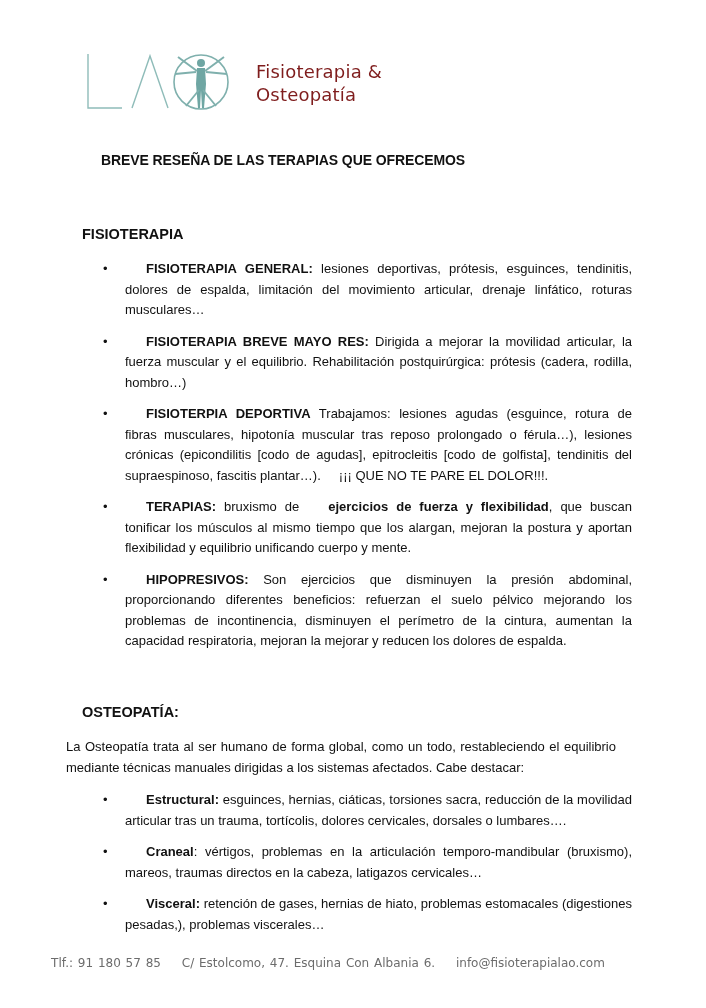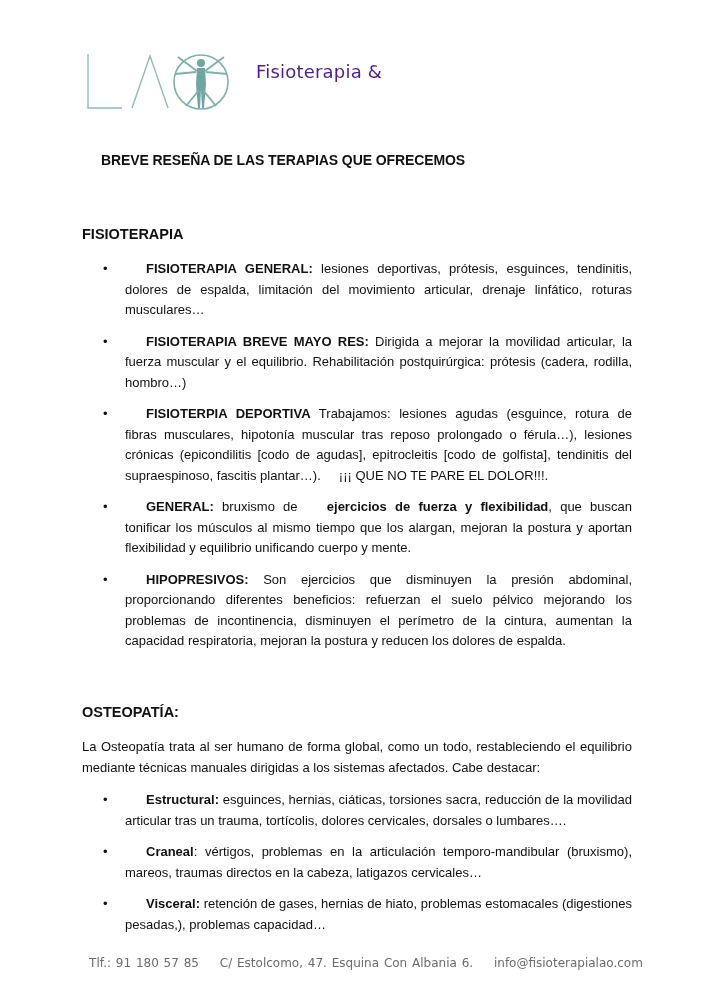--- a/index.html
+++ b/index.html
@@ -3,41 +3,41 @@
 <meta charset="utf-8">
 <style>
   html, body { margin: 0; padding: 0; background: #ffffff; }
   body {
     width: 706px; height: 1008px; position: relative; overflow: hidden;
     font-family: "Liberation Sans", sans-serif; color: #111;
   }
   .logo { position: absolute; left: 86px; top: 52px; height: 62px; width: 320px; }
   .logo svg { position: absolute; left: 0; top: 0; }
   .logo-text {
-    position: absolute; left: 170px; top: 8px; color: #4c1d95;
+    position: absolute; left: 170px; top: 8px; color: #7f1d1d;
     font-family: "DejaVu Sans", sans-serif; font-size: 18px; line-height: 23px;
     letter-spacing: 0.2px;
   }
   .doc-title {
     position: absolute; left: 0; width: 566px; top: 152px; text-align: center;
     font-weight: bold; font-size: 14px; letter-spacing: -0.1px;
   }
   .section-h {
     position: absolute; left: 82px; font-weight: bold; font-size: 14.5px;
   }
   .list { position: absolute; left: 82px; width: 550px; margin: 0; padding: 0; list-style: none; }
   .item { position: relative; padding-left: 43px; font-size: 13px; line-height: 20.5px; text-align: justify; }
   .bullet { position: absolute; left: 21px; top: 0; font-size: 13px; }
   .para {
-    position: absolute; left: 82px; width: 550px; font-size: 13px; line-height: 20.5px; text-align: justify;
+    position: absolute; left: 66px; width: 550px; font-size: 13px; line-height: 20.5px; text-align: justify;
   }
   b { font-weight: bold; margin-left: 21px; }
   .footer {
     position: absolute; left: 0; width: 656px; top: 956px; text-align: center;
-    font-family: "DejaVu Sans", sans-serif; font-size: 12px; color: #6c6c6c; word-spacing: 1px; padding-left: 38px;
+    font-family: "DejaVu Sans", sans-serif; font-size: 12px; color: #6c6c6c; word-spacing: 1px;
   }
   .footer span { margin: 0 8px; }
 </style>
 </head>
 <body>
 
 <div class="logo">
   <svg width="150" height="62" viewBox="0 0 150 62">
 
     <polyline points="2,2 2,56 36,56" fill="none" stroke="#8fbcb9" stroke-width="1.4"></polyline>
@@ -51,20 +51,21 @@
       <line x1="111" y1="19" x2="92" y2="5" stroke="#7fb0ad" stroke-width="2"></line>
       <line x1="119" y1="19" x2="138" y2="5" stroke="#7fb0ad" stroke-width="2"></line>
       <line x1="110" y1="20" x2="89" y2="22" stroke="#7fb0ad" stroke-width="2"></line>
       <line x1="120" y1="20" x2="141" y2="22" stroke="#7fb0ad" stroke-width="2"></line>
       <line x1="113" y1="38" x2="100" y2="54" stroke="#7fb0ad" stroke-width="1.8"></line>
       <line x1="117" y1="38" x2="130" y2="54" stroke="#7fb0ad" stroke-width="1.8"></line>
     </g>
   </svg>
   <div class="logo-text">
     <div>Fisioterapia &amp;</div>
+    <div>Osteopatía</div>
   </div>
 </div>
 
 <div class="doc-title">BREVE RESEÑA DE LAS TERAPIAS QUE OFRECEMOS</div>
 
 <div class="section-h" style="top:226px;">FISIOTERAPIA</div>
 
 <ul class="list" style="top:259px;">
   <li class="item">
     <span class="bullet">•</span>
@@ -73,44 +74,44 @@
   <li class="item" style="margin-top:11px;">
     <span class="bullet">•</span>
     <b>FISIOTERAPIA BREVE MAYO RES:</b><span> Dirigida a mejorar la movilidad articular, la fuerza muscular y el equilibrio. Rehabilitación postquirúrgica: prótesis (cadera, rodilla, hombro…)</span>
   </li>
   <li class="item" style="margin-top:11px;">
     <span class="bullet">•</span>
     <b>FISIOTERPIA DEPORTIVA</b><span style="white-space:pre-wrap;"> Trabajamos: lesiones agudas (esguince, rotura de fibras musculares, hipotonía muscular tras reposo prolongado o férula…), lesiones crónicas (epicondilitis [codo de agudas], epitrocleitis [codo de golfista], tendinitis del supraespinoso, fascitis plantar…).     ¡¡¡ QUE NO TE PARE EL DOLOR!!!.</span>
   </li>
   <li class="item" style="margin-top:11px;">
     <span class="bullet">•</span>
-    <b> GENERAL:</b><span> bruxismo de </span><b>ejercicios de fuerza y flexibilidad</b><span>, que buscan tonificar los músculos al mismo tiempo que los alargan, mejoran la postura y aportan flexibilidad y equilibrio unificando cuerpo y mente.</span>
+    <b> TERAPIAS:</b><span> bruxismo de </span><b>ejercicios de fuerza y flexibilidad</b><span>, que buscan tonificar los músculos al mismo tiempo que los alargan, mejoran la postura y aportan flexibilidad y equilibrio unificando cuerpo y mente.</span>
   </li>
   <li class="item" style="margin-top:11px;">
     <span class="bullet">•</span>
-    <b>HIPOPRESIVOS:</b><span> Son ejercicios que disminuyen la presión abdominal, proporcionando diferentes beneficios: refuerzan el suelo pélvico mejorando los problemas de incontinencia, disminuyen el perímetro de la cintura, aumentan la capacidad respiratoria, mejoran la postura y reducen los dolores de espalda.</span>
+    <b>HIPOPRESIVOS:</b><span> Son ejercicios que disminuyen la presión abdominal, proporcionando diferentes beneficios: refuerzan el suelo pélvico mejorando los problemas de incontinencia, disminuyen el perímetro de la cintura, aumentan la capacidad respiratoria, mejoran la mejorar y reducen los dolores de espalda.</span>
   </li>
 </ul>
 
 <div class="section-h" style="top:704px;">OSTEOPATÍA:</div>
 
 <div class="para" style="top:737px;">La Osteopatía trata al ser humano de forma global, como un todo, restableciendo el equilibrio mediante técnicas manuales dirigidas a los sistemas afectados. Cabe destacar:</div>
 
 <ul class="list" style="top:790px;">
   <li class="item">
     <span class="bullet">•</span>
     <b>Estructural:</b><span> esguinces, hernias, ciáticas, torsiones sacra, reducción de la movilidad articular tras un trauma, tortícolis, dolores cervicales, dorsales o lumbares….</span>
   </li>
   <li class="item" style="margin-top:11px;">
     <span class="bullet">•</span>
     <b>Craneal</b><span>: vértigos, problemas en la articulación temporo-mandibular (bruxismo), mareos, traumas directos en la cabeza, latigazos cervicales…</span>
   </li>
   <li class="item" style="margin-top:11px;">
     <span class="bullet">•</span>
-    <b>Visceral:</b><span> retención de gases, hernias de hiato, problemas estomacales (digestiones pesadas,), problemas capacidad…</span>
+    <b>Visceral:</b><span> retención de gases, hernias de hiato, problemas estomacales (digestiones pesadas,), problemas viscerales…</span>
   </li>
 </ul>
 
 <div class="footer">
   <span>Tlf.: 91 180 57 85</span>
   <span>C/ Estolcomo, 47. Esquina Con Albania 6.</span>
   <span>info@fisioterapialao.com</span>
 </div>
 
 </body></html>

